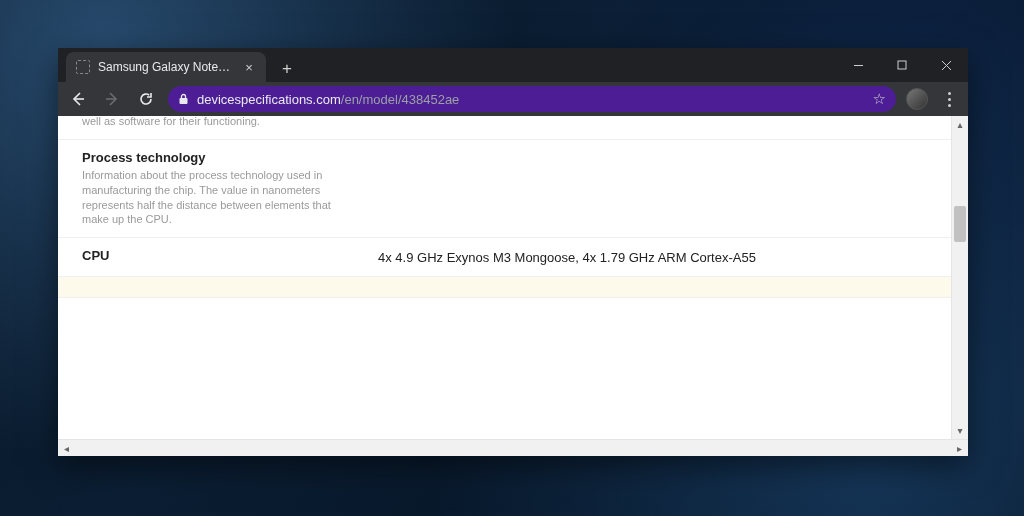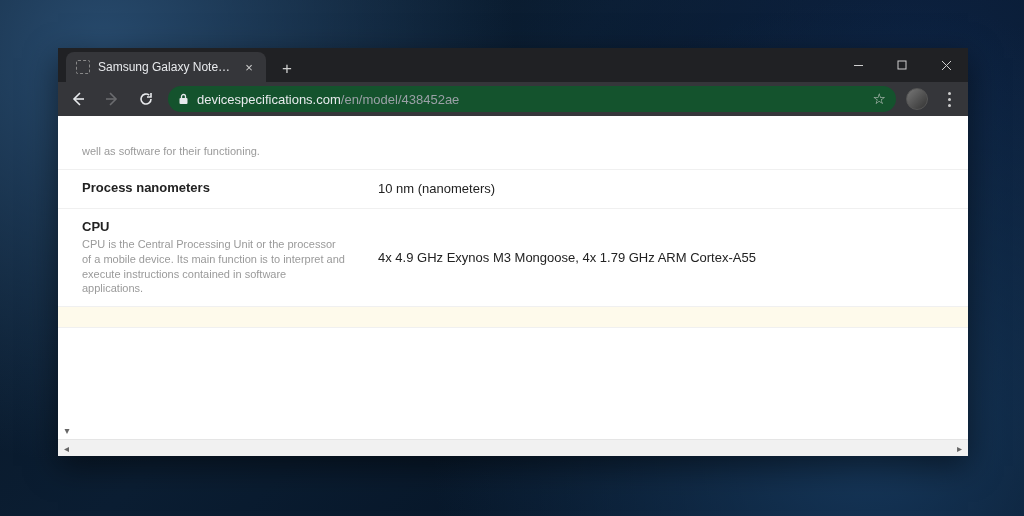--- a/index.html
+++ b/index.html
@@ -81,21 +81,21 @@
   }
   .toolbar .navbtn {
     width: 24px; height: 24px; display:flex; align-items:center; justify-content:center;
     color:#cfcfcf;
   }
   .toolbar .navbtn.disabled { color:#6b6c6f; }
   .toolbar svg { display:block; }
   .omnibox {
     flex: 1;
     height: 26px;
-    background: #14532d;
+    background: #4c1d95;
     border-radius: 13px;
     display:flex;
     align-items:center;
     padding: 0 10px;
     gap: 8px;
     font-size: 13px;
   }
   .omnibox .lock { color:#cfcfcf; font-size:12px; }
   .omnibox .url { color:#9aa0a6; white-space: nowrap; overflow: hidden; }
   .omnibox .url .dom { color:#e8eaed; }
@@ -104,25 +104,24 @@
     width: 22px; height: 22px; border-radius: 50%; background: linear-gradient(135deg,#777,#333);
     border: 1px solid #555;
   }
   .menu-dots { width: 22px; display:flex; flex-direction:column; gap:3px; align-items:center; justify-content:center;}
   .menu-dots > span { width:3px; height:3px; background:#cfcfcf; border-radius:50%; }
 
   
   .content-wrap {
     flex: 1;
     display: flex;
-    flex-direction: column;
+    flex-direction: row;
     background: #fff;
     overflow: hidden;
     position: relative;
-    margin-top: 30px;
   }
   .page {
     flex: 1;
     overflow: hidden;
     position: relative;
   }
   .vscroll {
     width: 17px;
     background: #f1f1f1;
     border-left: 1px solid #e5e5e5;
@@ -265,28 +264,27 @@
     <div class="page">
       <div class="specs" id="specs">
           <div class="row clipped">
             <div class="left">
               <div class="desc">well as software for their functioning.</div>
             </div>
             <div class="right"></div>
           </div>
           <div class="row">
             <div class="left">
-              <div class="term">Process nanometers</div>
+              <div class="term">Process technology</div>
+              <div class="desc">Information about the process technology used in manufacturing the chip. The value in nanometers represents half the distance between elements that make up the CPU.</div>
             </div>
-            <div class="right">10 nm (nanometers)</div>
           </div>
           <div class="row">
             <div class="left">
               <div class="term">CPU</div>
-              <div class="desc">CPU is the Central Processing Unit or the processor of a mobile device. Its main function is to interpret and execute instructions contained in software applications.</div>
             </div>
             <div class="right">4x 4.9 GHz Exynos M3 Mongoose, 4x 1.79 GHz ARM Cortex-A55</div>
           </div>
           <div class="row highlight">
             <div class="left">
             </div>
           </div>
         </div>
     </div>
     <div class="vscroll">

